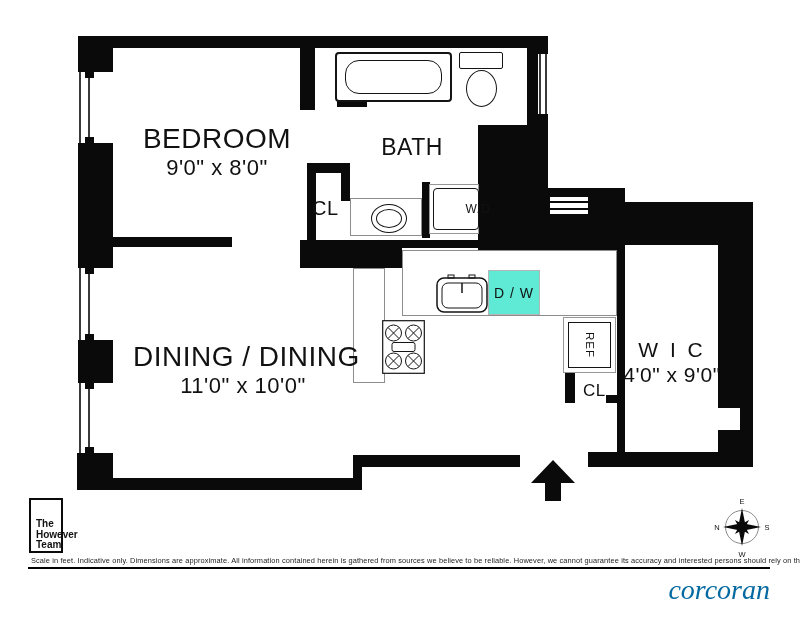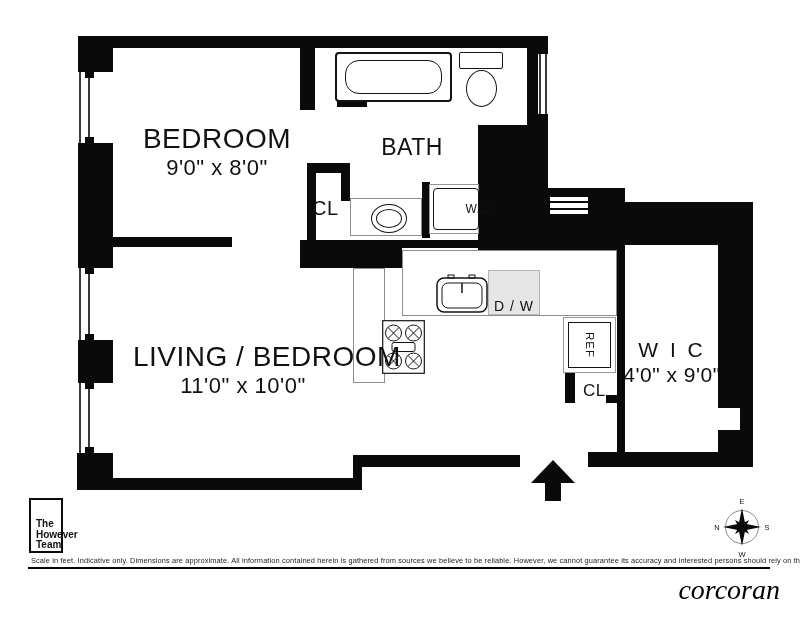--- a/index.html
+++ b/index.html
@@ -26,36 +26,36 @@
   .toilet-tank{border:1.5px solid #141414;background:#fff;border-radius:2px;}
   .toilet-bowl{border:1.5px solid #141414;background:#fff;border-radius:50%;}
   .oval{border:1.5px solid #141414;border-radius:50%;background:#fff;}
   .oval .inner{position:absolute;left:4px;right:4px;top:4px;bottom:4px;
                border:1px solid #141414;border-radius:50%;}
   .appl-outer{border:1px solid #979797;background:#fff;}
   .appl-inner{position:absolute;left:3px;right:3px;top:3px;bottom:3px;
               border:1.2px solid #141414;border-radius:4px;display:flex;
               align-items:center;justify-content:center;padding-left:44px;}
   .appl-label{font-size:12px;letter-spacing:.5px;}
-  .dw-box{border:1px solid #b5b5b5;background:#e5e5e5;display:flex;align-items:flex-end;justify-content:center;}
+  .dw-box{border:1px solid #b5b5b5;background:#5eead4;display:flex;align-items:center;justify-content:center;}
   .dw-label{font-size:14px;letter-spacing:1px;}
   .ref-inner{position:absolute;left:4px;right:4px;top:4px;bottom:4px;
              border:1.2px solid #141414;display:flex;align-items:center;justify-content:center;}
   .ref-label{font-size:11.5px;letter-spacing:1px;writing-mode:vertical-rl;}
   .slot-line{position:absolute;left:0;right:0;height:1.5px;background:#0a0a0a;}
   
   .team-box{position:absolute;left:29px;top:498px;width:34px;height:55px;
             border:2.5px solid #0a0a0a;box-sizing:border-box;background:#fff;}
   .team-text{position:absolute;left:5px;top:19px;font-weight:bold;font-size:10px;line-height:1.05;}
   .disclaimer{position:absolute;left:31px;top:556px;width:745px;font-size:7.4px;
               letter-spacing:.12px;color:#222;white-space:nowrap;}
   .rule{position:absolute;left:28px;top:567px;width:742px;height:2.2px;background:#000;}
   .address{position:absolute;left:28px;top:581px;font-size:17.5px;color:#111;}
-  .brand{position:absolute;right:20px;top:574px;font-family:"Liberation Serif",serif;
-         font-style:italic;font-size:28px;color:#000000;}
+  .brand{position:absolute;right:30px;top:574px;font-family:"Liberation Serif",serif;
+         font-style:italic;font-size:28px;color:#0369a1;}
 </style>
 </head>
 <body>
 
 <div id="stage">
 
   <div class="w" style="left:78px;top:36px;width:35px;height:36px;"></div>
   <div class="w" style="left:113px;top:36px;width:435px;height:12px;"></div>
   <div class="w" style="left:78px;top:143px;width:35px;height:125px;"></div>
   <div class="w" style="left:78px;top:340px;width:35px;height:43px;"></div>
@@ -167,21 +167,21 @@
 
   <div class="room-label" style="left:117px;top:122px;width:200px;">
     <div class="room-name">BEDROOM</div>
     <div class="room-dims">9'0" x 8'0"</div>
   </div>
   <div class="room-label" style="left:362px;top:134px;width:100px;">
     <div class="room-name" style="font-size:23px;">BATH</div>
   </div>
   <div class="cl-label" style="left:312px;top:197px;">CL</div>
   <div class="room-label" style="left:133px;top:340px;width:220px;">
-    <div class="room-name">LIVING / BEDROOM</div>
+    <div class="room-name">DINING / DINING</div>
     <div class="room-dims">11'0" x 10'0"</div>
   </div>
   <div class="room-label" style="left:597px;top:326px;width:150px;margin-top:12px;">
     <div class="room-name" style="font-size:21px;letter-spacing:3px;">W I C</div>
     <div class="room-dims" style="font-size:21px;">4'0" x 9'0"</div>
   </div>
   <div class="cl-label small" style="left:583px;top:381px;">CL</div>
 
   <svg class="fix" style="left:531px;top:460px;" width="44" height="41" viewBox="0 0 44 41">
     <polygon points="22,0 44,23 30,23 30,41 14,41 14,23 0,23" fill="#0a0a0a"></polygon>

